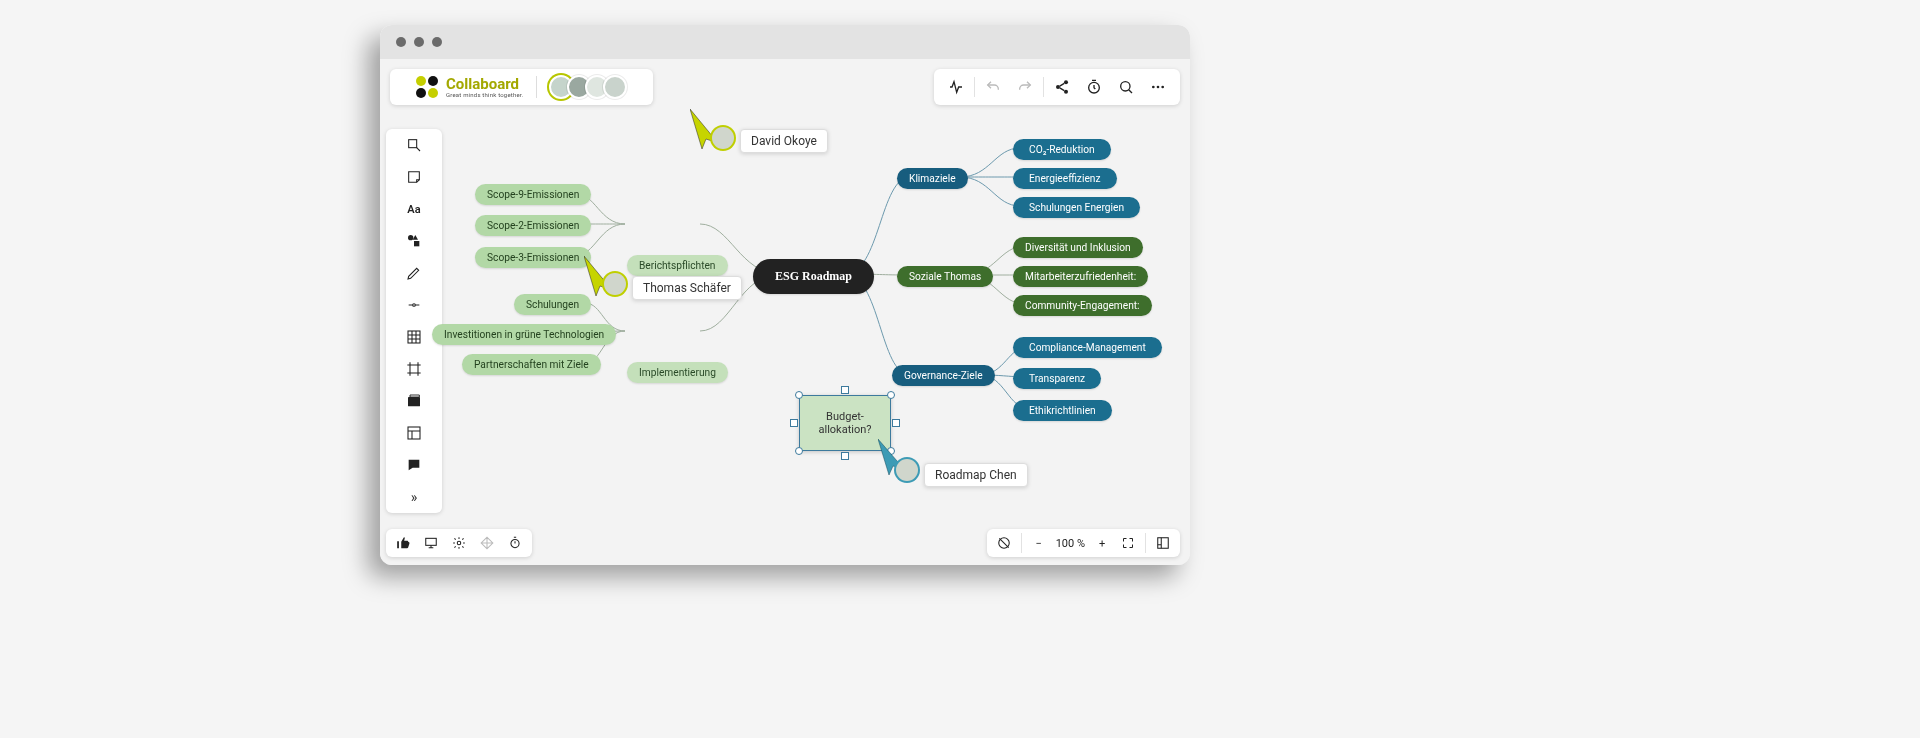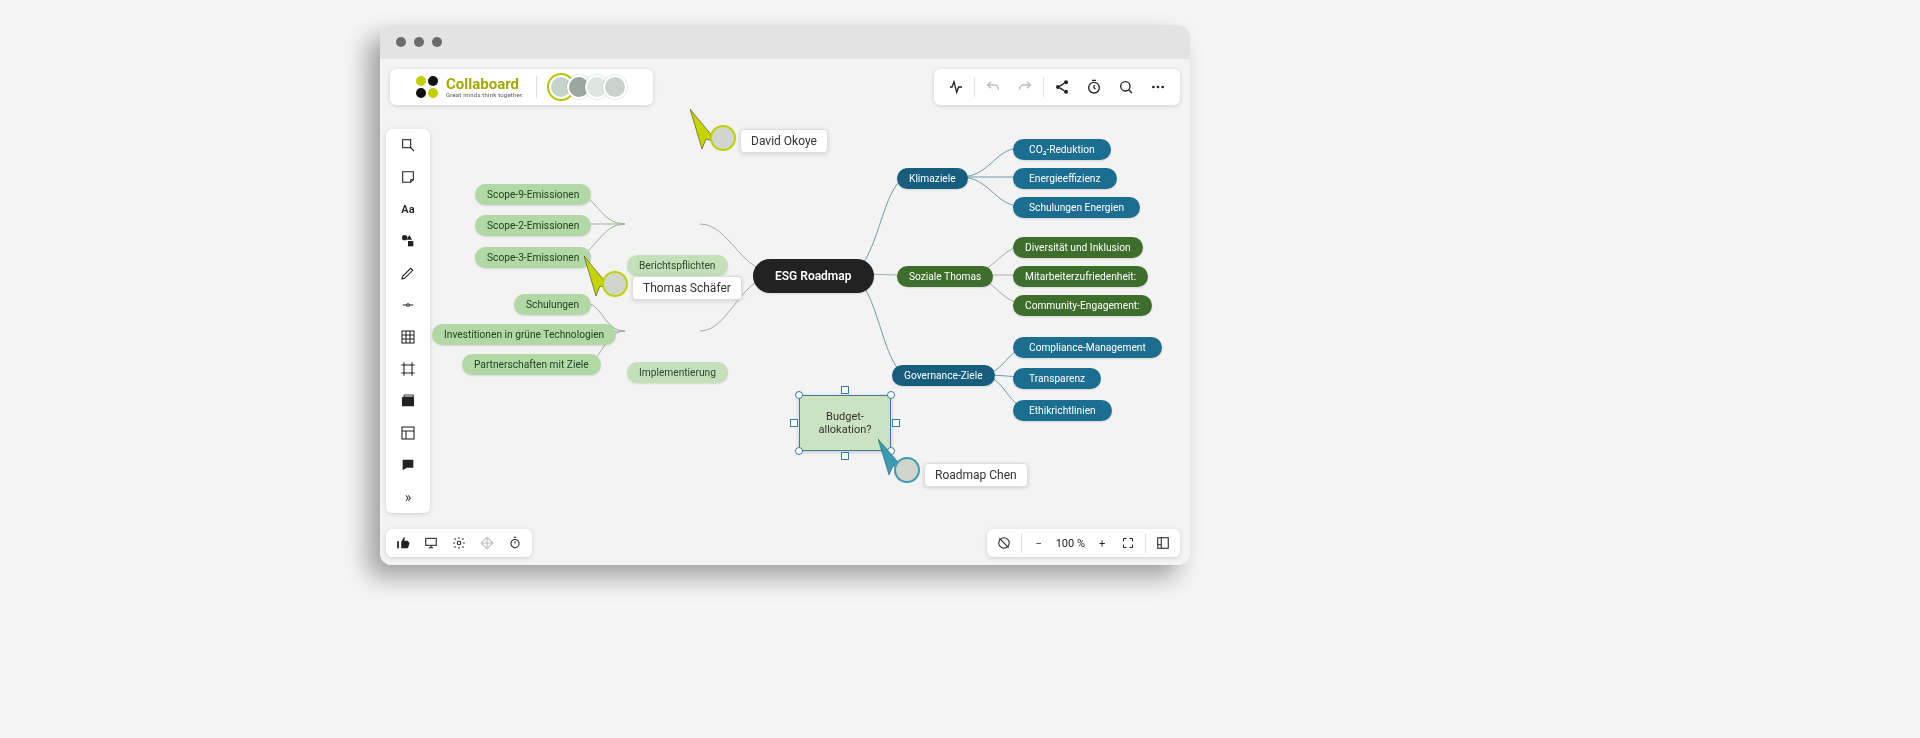--- a/index.html
+++ b/index.html
@@ -88,21 +88,21 @@
     display: flex; align-items: center; justify-content: center;
     border-radius: 4px; color: #222; cursor: pointer;
   }
   .tb-btn.dim { color: #bbb; }
   .tb-sep { width: 1px; height: 20px; background: #e2e2e2; }
 
   
   .left-toolbar {
     position: absolute;
     left: 6px; top: 70px;
-    width: 44px;
+    width: 56px;
     background: #fff;
     border-radius: 6px;
     box-shadow: 0 1px 4px rgba(0,0,0,0.15);
     display: flex;
     flex-direction: column;
     align-items: center;
     padding: 6px 0;
     gap: 12px;
     justify-content: space-between;
   }
@@ -133,21 +133,21 @@
   
   .node {
     position: absolute;
     border-radius: 999px;
     font-size: 10.2px;
     padding: 5px 12px;
     white-space: nowrap;
     text-align: center;
     box-shadow: 0 1px 2px rgba(0,0,0,0.12);
   }
-  .node.center { background: #222; color: #fff; font-size: 12px; font-weight: 600; padding: 10px 22px; }
+  .node.center { background: #222; color: #fff; font-size: 12px; font-weight: 600; padding: 10px 22px; font-family: Liberation Serif, serif; }
   .node.lightgreen { background: #c4e0ba; color: #2a4a28; margin-top: 40px; }
   .node.midgreen { background: #b2d8a6; color: #24421f; }
   .node.darkgreen { background: #3e6e2c; color: #fff; }
   .node.teal { background: #175d7e; color: #fff; }
   .node.tealfill { background: #1b6e8f; color: #fff; padding: 5px 16px; }
 
   
   .sticky {
     position: absolute;
     width: 92px; height: 56px;

